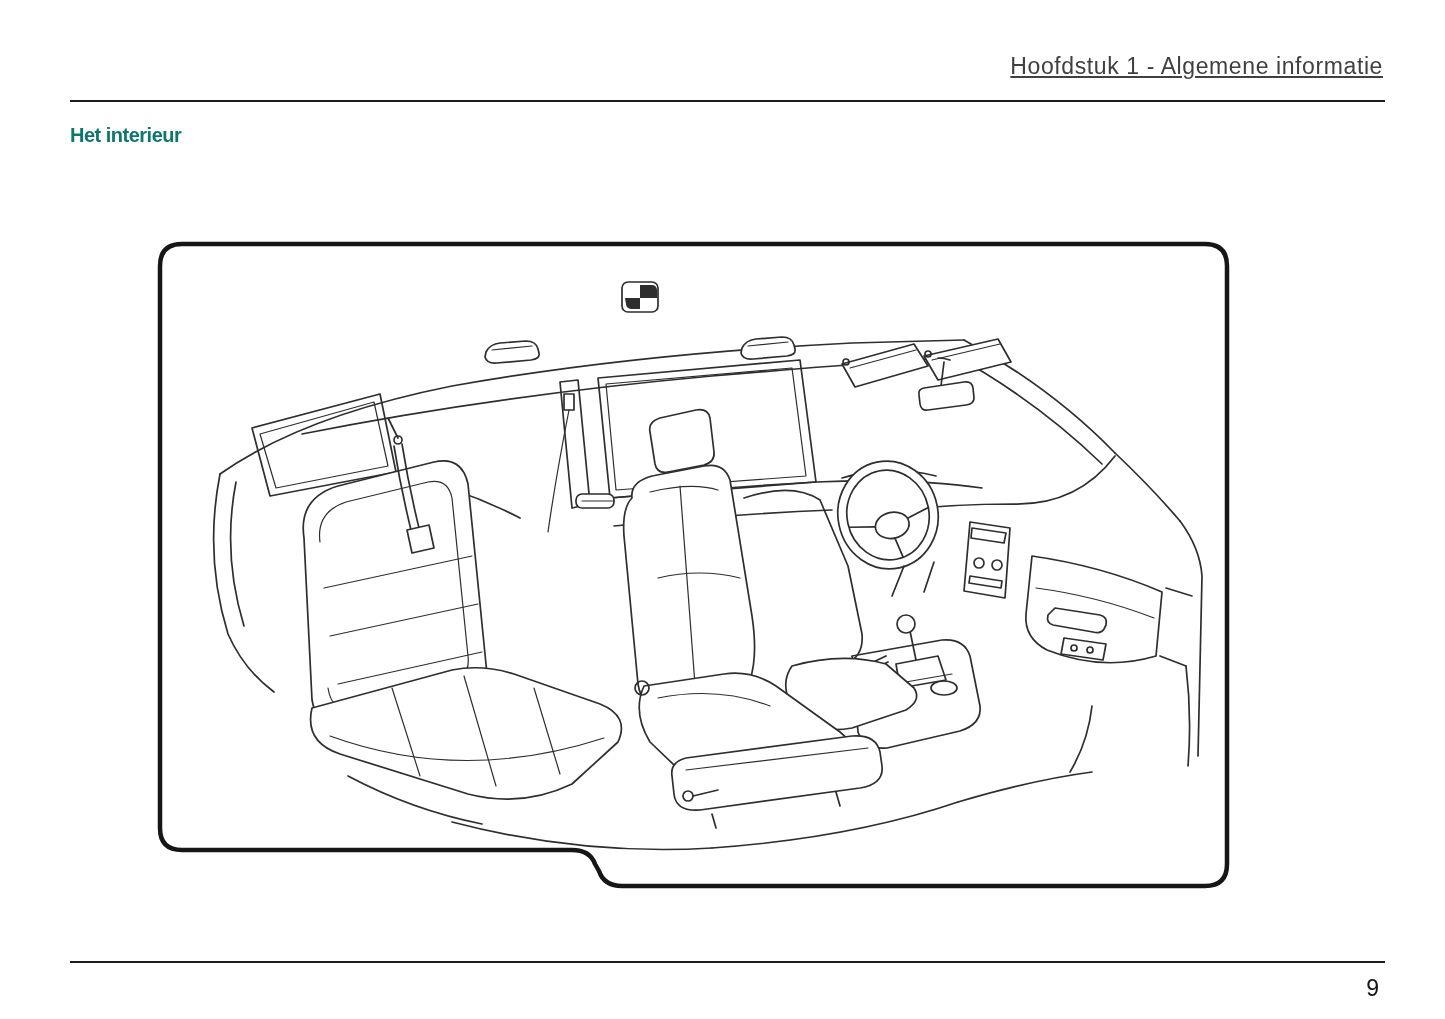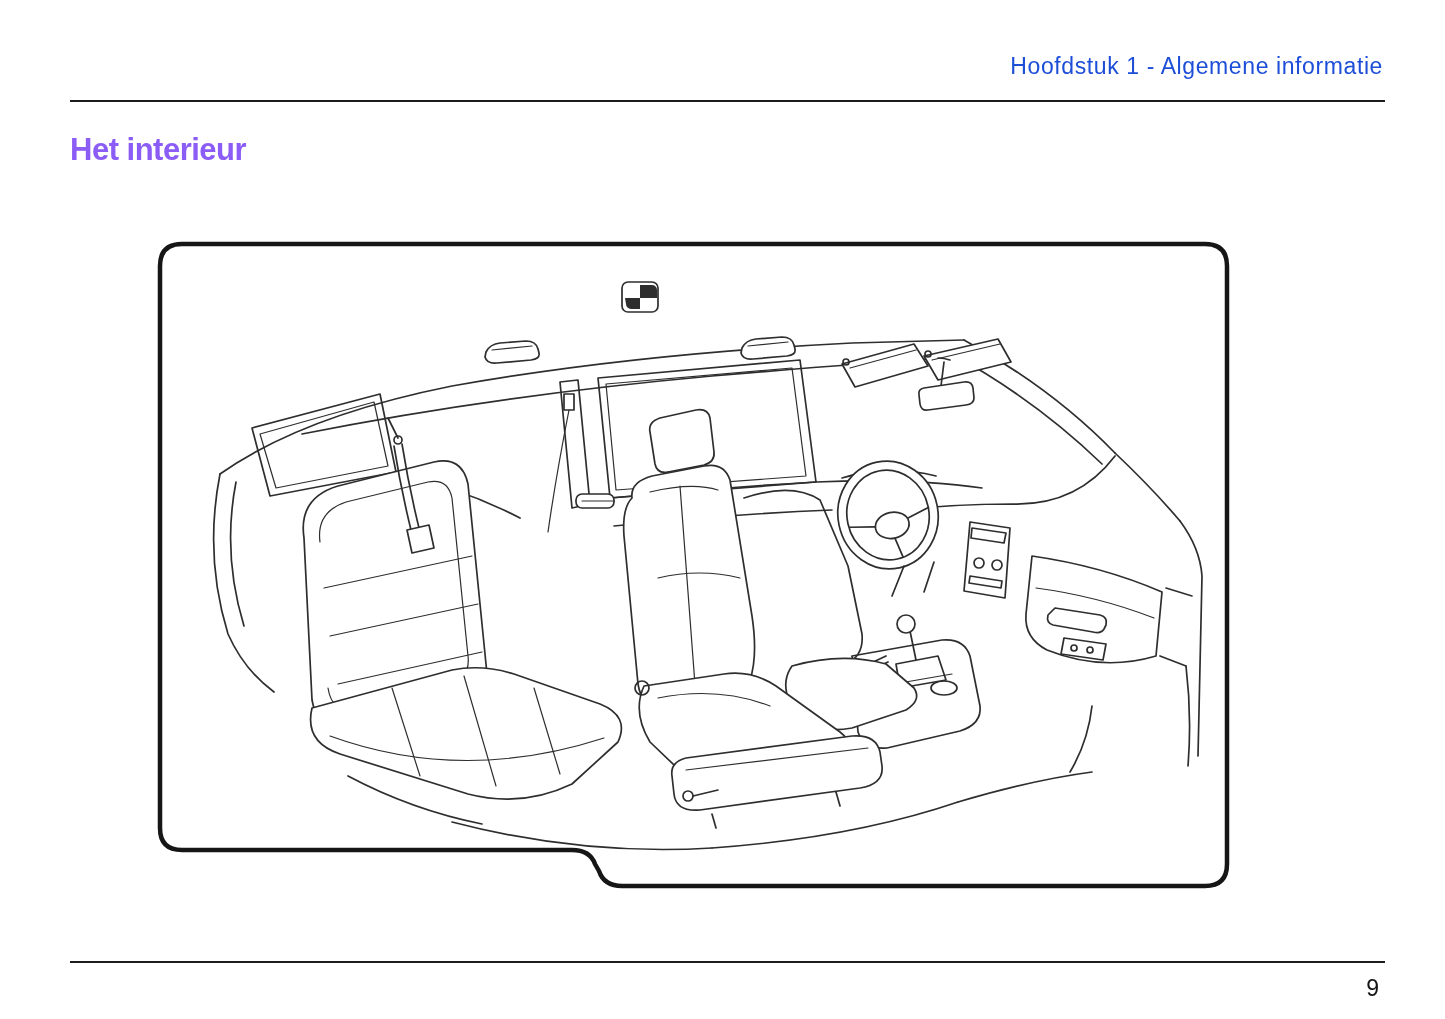--- a/index.html
+++ b/index.html
@@ -3,29 +3,29 @@
 <meta charset="utf-8">
 <style>
   html,body{margin:0;padding:0;}
   body{
     width:1445px;height:1019px;position:relative;overflow:hidden;
     background:#ffffff;color:#111111;
     font-family:"Liberation Sans", sans-serif;
   }
   .header-line{
     position:absolute;top:53px;right:62px;
-    font-size:23px;letter-spacing:0.6px;color:#1d4ed8;
+    font-size:23px;letter-spacing:0.6px;color:#404040;text-decoration:underline;
   }
   .rule-top{
     position:absolute;left:70px;right:60px;top:100px;
     border-top:2px solid #1c1c1c;height:0;
   }
   .section-title{
     position:absolute;left:70px;top:111px;
-    font-size:31px;font-weight:bold;letter-spacing:-0.5px;color:#8b5cf6;
+    font-size:20px;font-weight:bold;letter-spacing:-0.5px;color:#0f766e;
   }
   .figure{
     position:absolute;left:152px;top:236px;width:1090px;height:665px;
   }
   .rule-bottom{
     position:absolute;left:70px;right:60px;top:961px;
     border-top:2px solid #1c1c1c;height:0;
   }
   .page-number{
     position:absolute;right:66px;top:975px;

